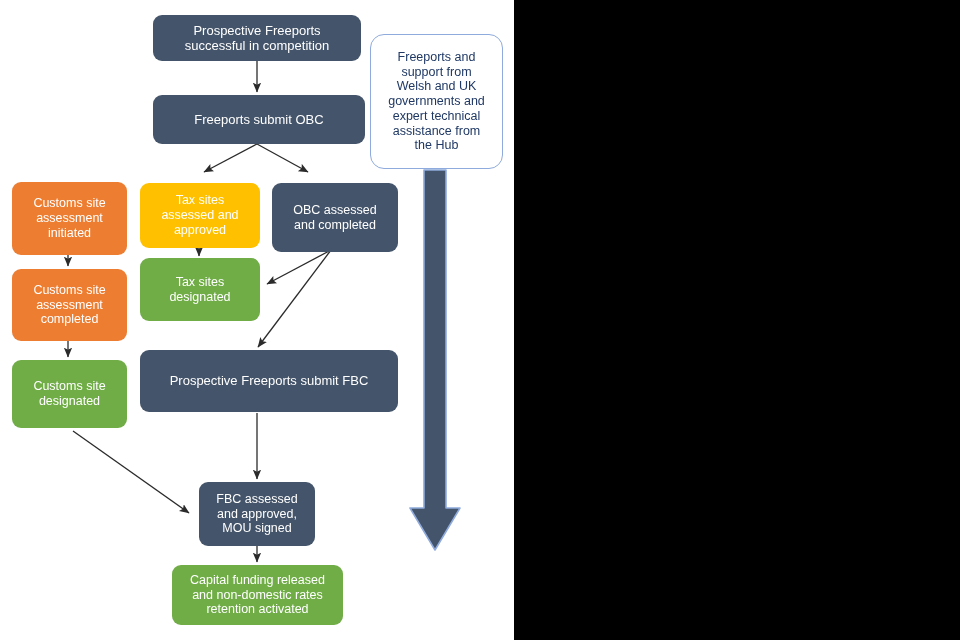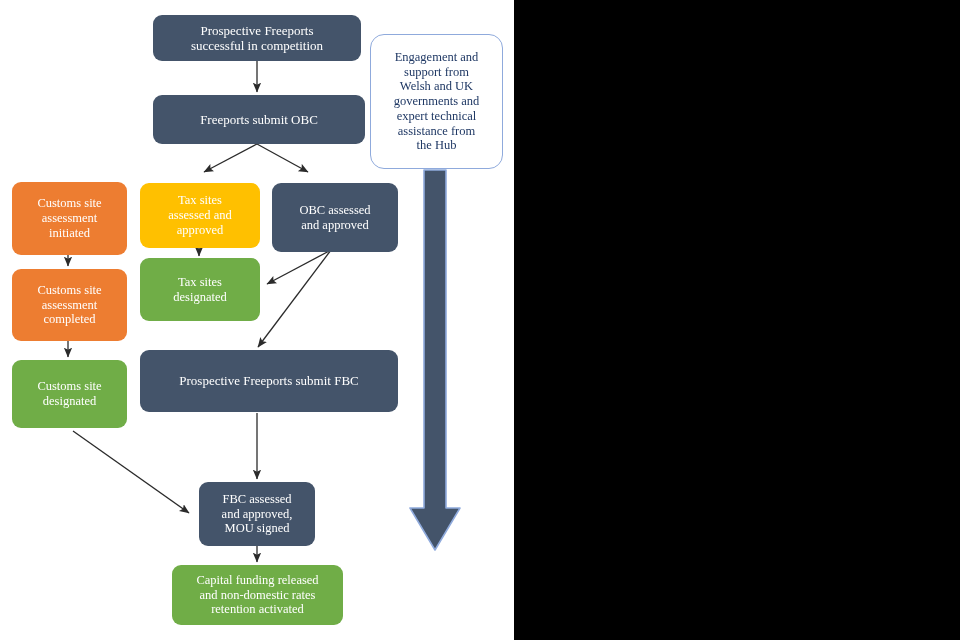--- a/index.html
+++ b/index.html
@@ -34,21 +34,20 @@
     position: absolute;
     display: flex;
     align-items: center;
     justify-content: center;
     text-align: center;
     border-radius: 9px;
     color: #FFFFFF;
     line-height: 1.18;
     padding: 2px 6px;
     white-space: pre-line;
-    font-family: Liberation Serif, serif;
   }
   .node.dark   { background: #44546A; }
   .node.orange { background: #ED7D31; }
   .node.yellow { background: #FFC000; }
   .node.green  { background: #70AD47; }
   .node.note {
     background: #FFFFFF;
     color: #1F3864;
     border: 1.6px solid #8FAADC;
     border-radius: 14px;
@@ -80,38 +79,38 @@
         <line x1="257" y1="413" x2="257" y2="479"></line>
         <line x1="257" y1="546" x2="257" y2="562"></line>
       </g>
     </svg>
 
     <div class="node dark" style="left:153px; top:15px; width:208px; height:46px; font-size:13px;">Prospective Freeports
 successful in competition</div>
 
     <div class="node dark" style="left:153px; top:95px; width:212px; height:49px; font-size:13px;">Freeports submit OBC</div>
 
-    <div class="node note" style="left:370px; top:34px; width:133px; height:135px; font-size:12.5px;">Engagement and
+    <div class="node note" style="left:370px; top:34px; width:133px; height:135px; font-size:12.5px;">Freeports and
 support from
 Welsh and UK
 governments and
 expert technical
 assistance from
 the Hub</div>
 
     <div class="node orange" style="left:12px; top:182px; width:115px; height:73px; font-size:12.5px;">Customs site
 assessment
 initiated</div>
 
     <div class="node yellow" style="left:140px; top:183px; width:120px; height:65px; font-size:12.5px;">Tax sites
 assessed and
 approved</div>
 
     <div class="node dark" style="left:272px; top:183px; width:126px; height:69px; font-size:12.5px;">OBC assessed
-and approved</div>
+and completed</div>
 
     <div class="node orange" style="left:12px; top:269px; width:115px; height:72px; font-size:12.5px;">Customs site
 assessment
 completed</div>
 
     <div class="node green" style="left:140px; top:258px; width:120px; height:63px; font-size:12.5px;">Tax sites
 designated</div>
 
     <div class="node green" style="left:12px; top:360px; width:115px; height:68px; font-size:12.5px;">Customs site
 designated</div>

